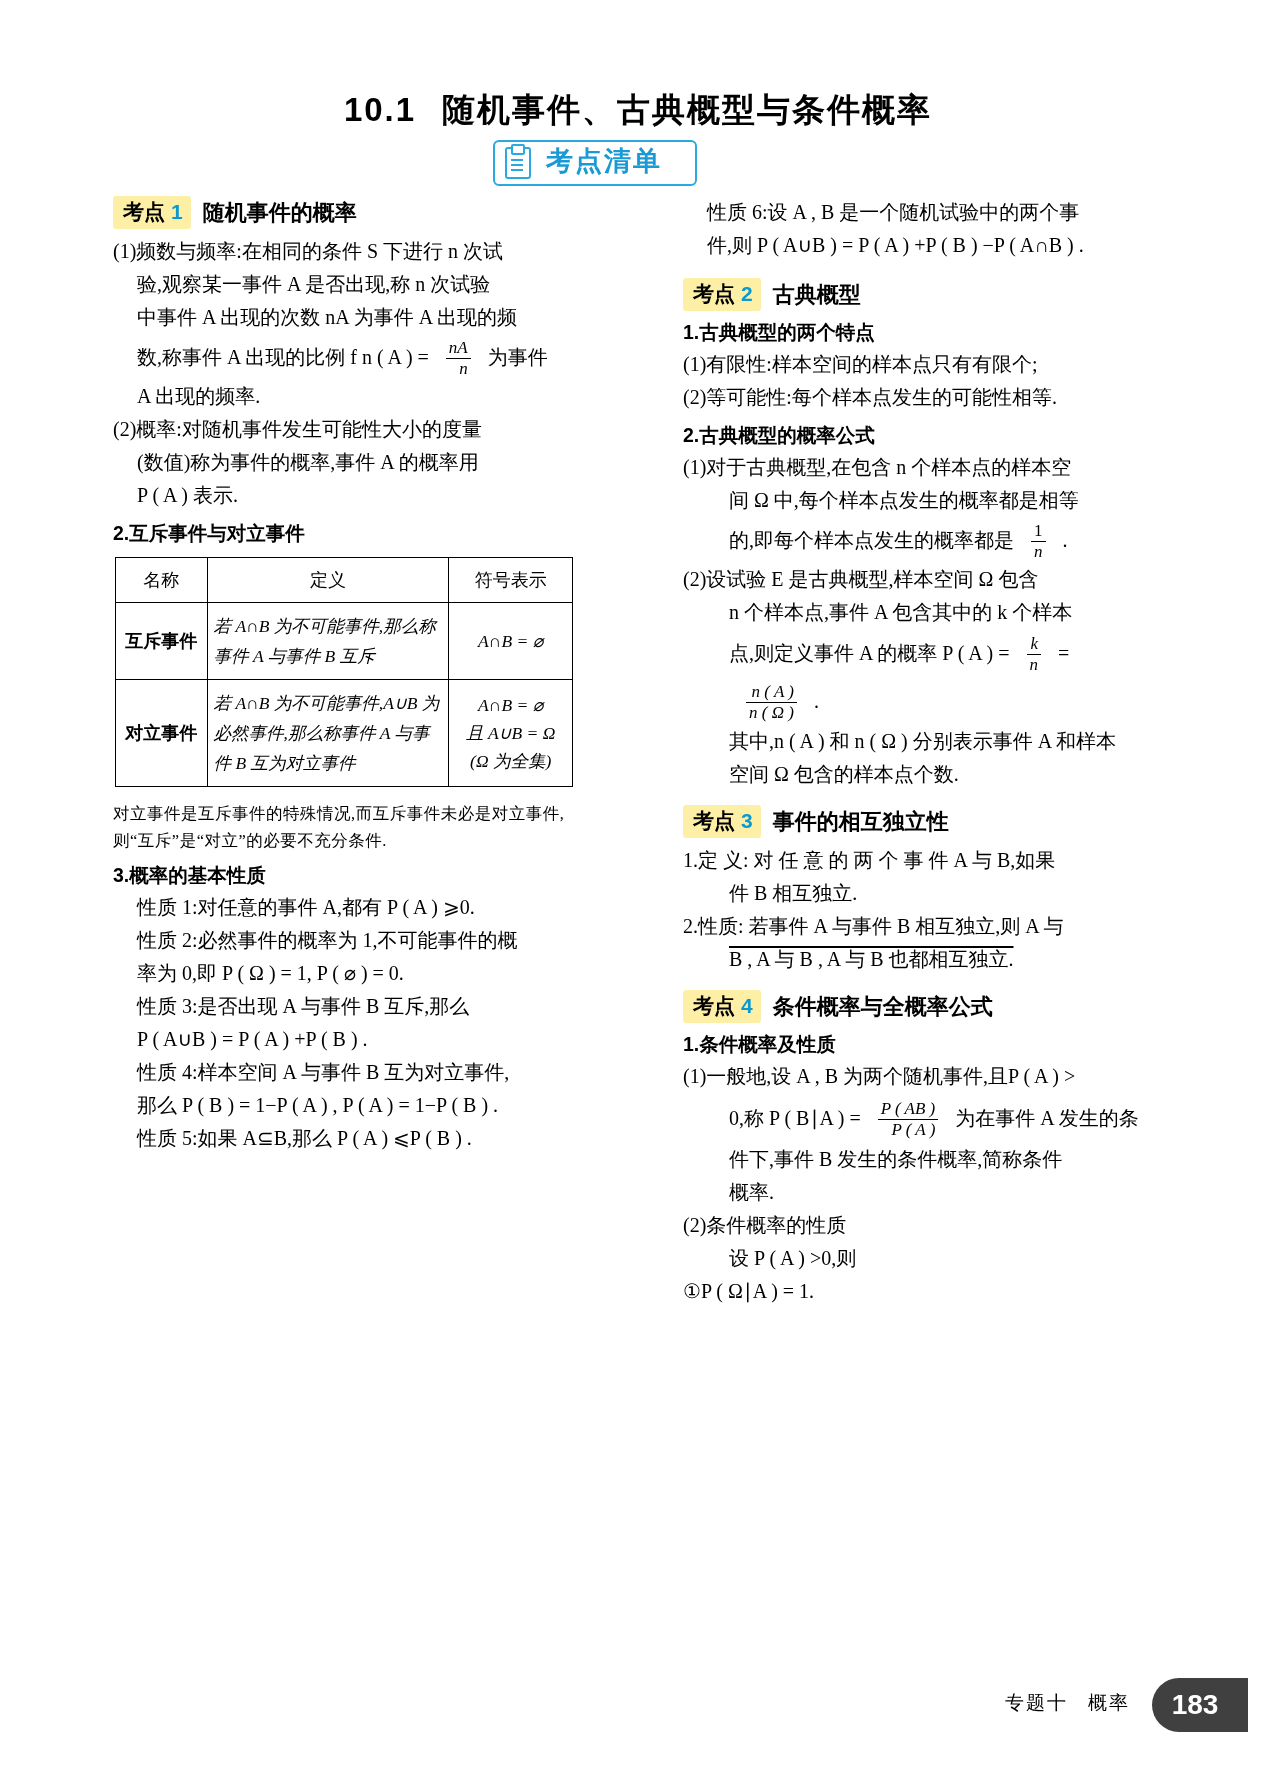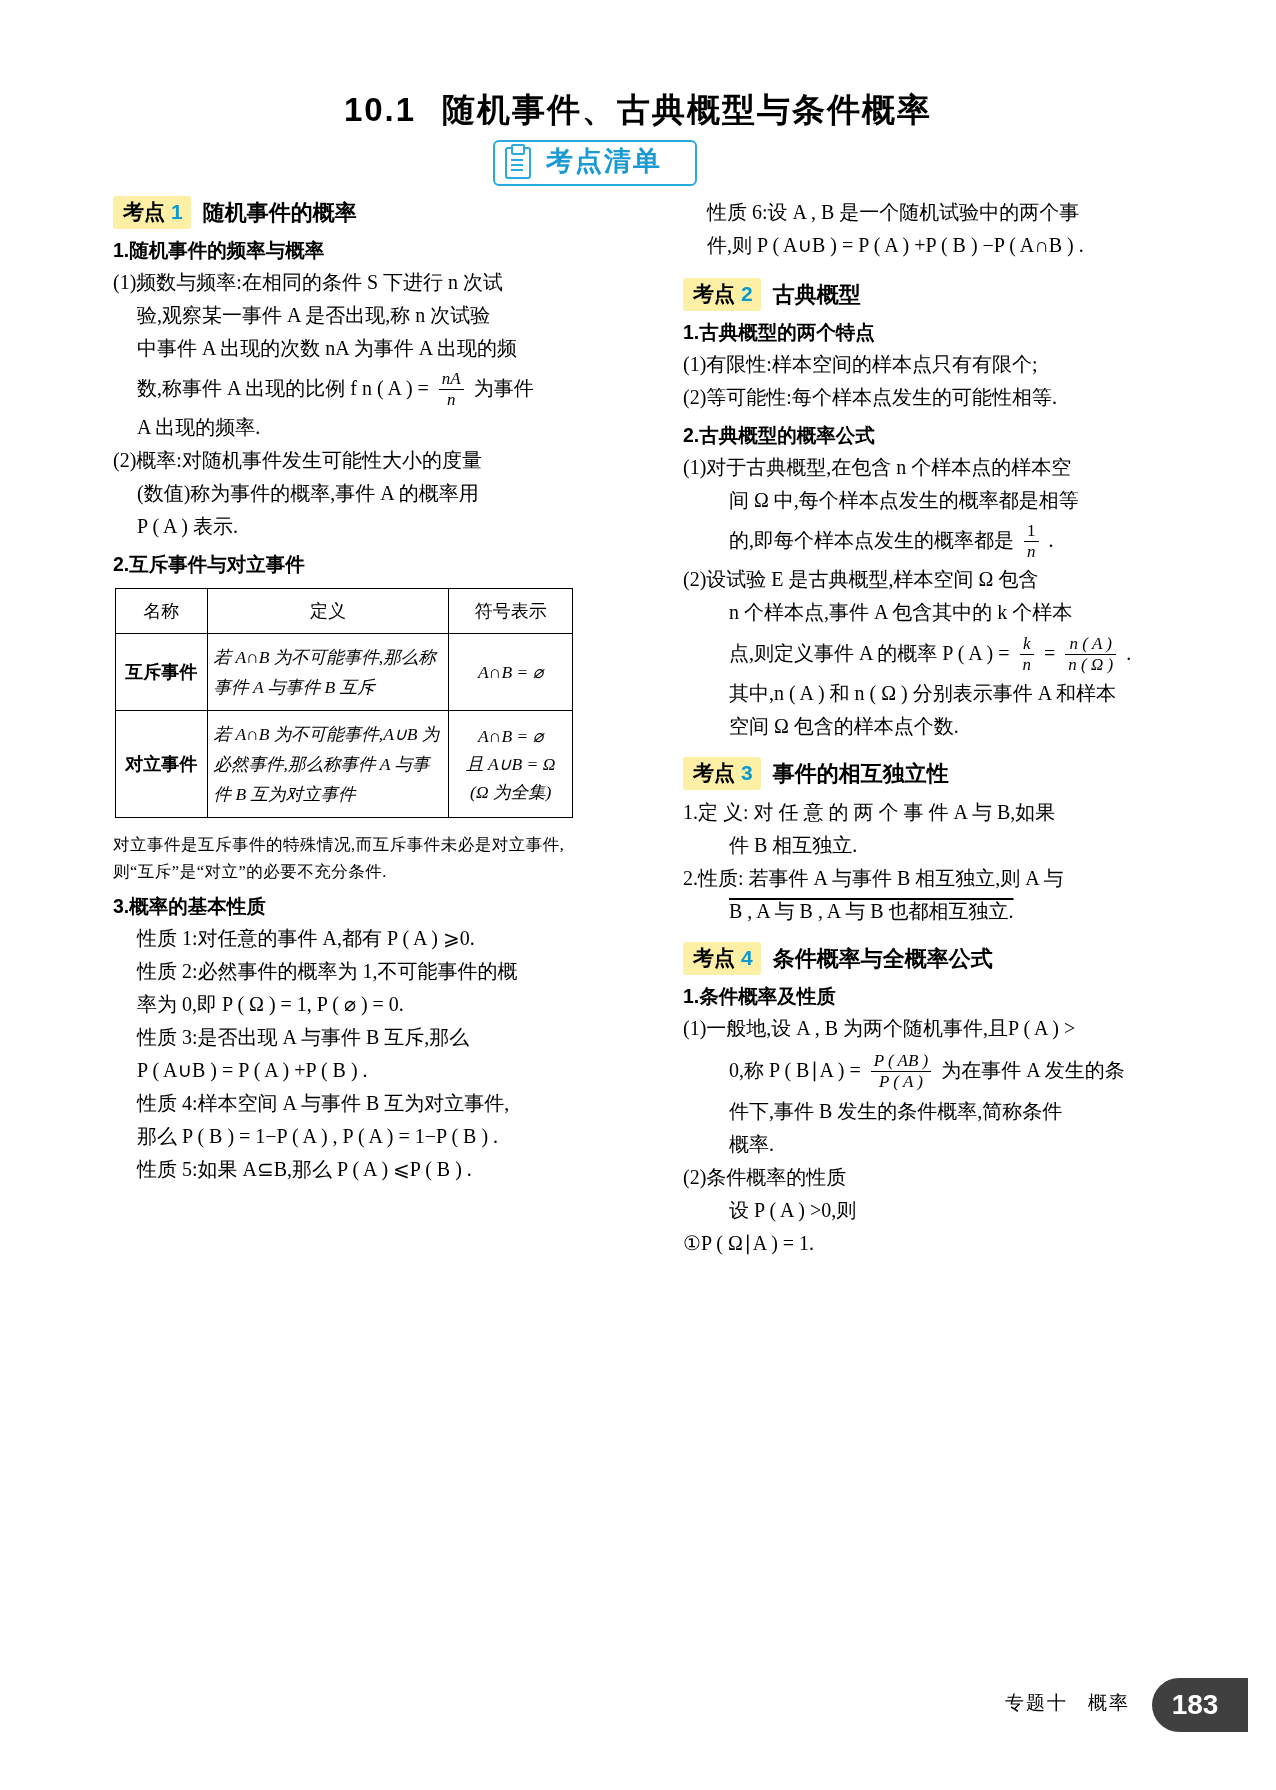--- a/index.html
+++ b/index.html
@@ -101,24 +101,24 @@
     line-height:33px;
     margin:0 0 0 0;
     text-indent:0;
   }
   p.t.ind{margin-left:24px;}
   p.t.ind2{margin-left:46px;}
   .it{font-style:italic;font-family:"Liberation Serif",serif;}
   .frac{
     display:inline-block;
     vertical-align:middle;
-    text-align:center;
+    text-align:right;
     font-size:17px;
     line-height:1.15;
-    margin:0 10px;
+    margin:0 17px;
     position:relative;
     top:-1px;
   }
   .frac .nu{display:block;padding:0 3px;}
   .frac .de{display:block;border-top:1px solid #000;padding:0 3px;}
   .ovl{text-decoration:overline;}
 
   table.tbl{
     border-collapse:collapse;
     width:458px;
@@ -197,21 +197,20 @@
     <div class="txt">考点清单</div>
   </div>
 
   <div class="col left">
 
     <div class="kaodian">
       <span class="kd-tag"><span>考点</span><span class="n">1</span></span>
       <span class="kd-title">随机事件的概率</span>
     </div>
 
-    <div class="sub">1.随机事件的频率与概率</div>
     <p class="t">(1)频数与频率:在相同的条件 S 下进行 n 次试</p>
     <p class="t ind">验,观察某一事件 A 是否出现,称 n 次试验</p>
     <p class="t ind">中事件 A 出现的次数 nA 为事件 A 出现的频</p>
     <p class="t ind" style="line-height:46px;">
       <span>数,称事件 A 出现的比例 f n ( A ) =</span><span class="frac"><span class="nu it">nA</span><span class="de it">n</span></span><span>为事件</span>
     </p>
     <p class="t ind">A 出现的频率.</p>
     <p class="t">(2)概率:对随机事件发生可能性大小的度量</p>
     <p class="t ind">(数值)称为事件的概率,事件 A 的概率用</p>
     <p class="t ind">P ( A ) 表示.</p>

